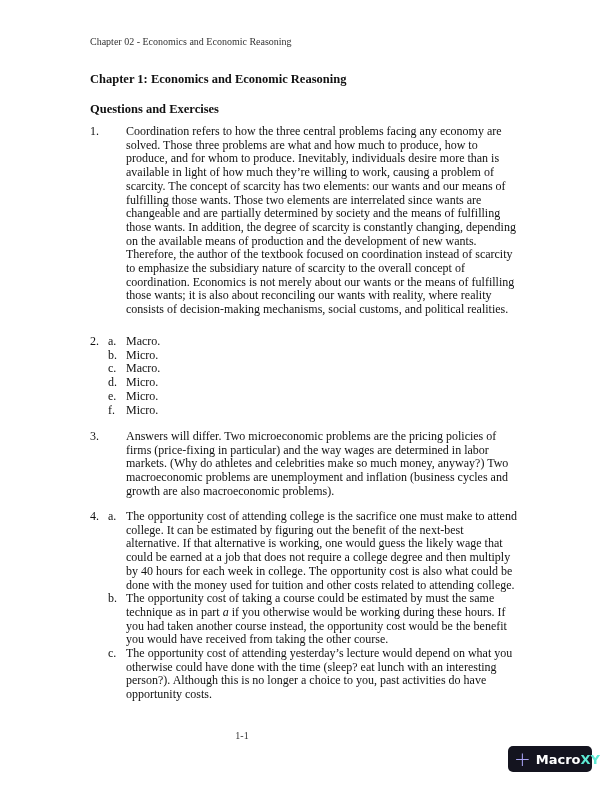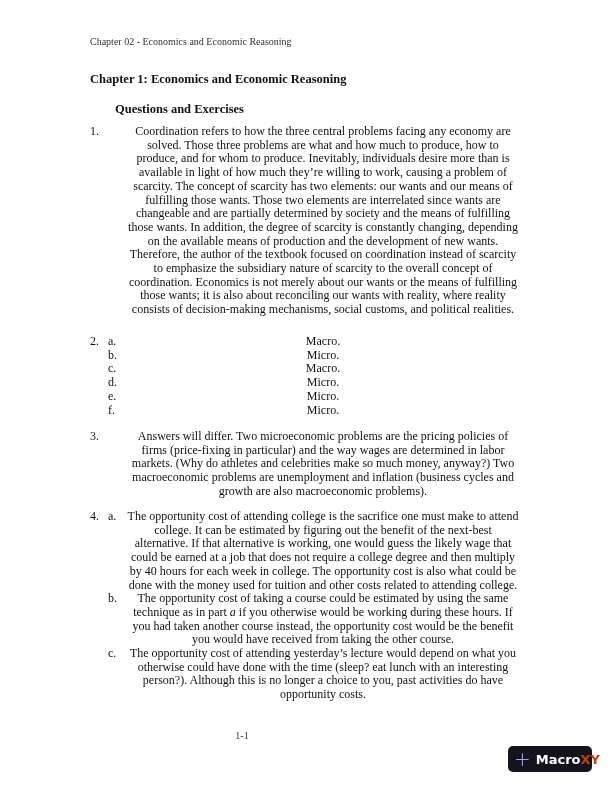--- a/index.html
+++ b/index.html
@@ -1,35 +1,35 @@
 <!DOCTYPE html>
 <html><head>
 <meta charset="utf-8">
 <style>
   html, body { margin: 0; padding: 0; background: #ffffff; }
   body { width: 612px; height: 792px; position: relative; overflow: hidden;
          font-family: "Liberation Serif", "DejaVu Serif", serif; color: #111; }
   .running-header { position: absolute; left: 90px; top: 36px; font-size: 10px; color: #333; }
   .h1 { position: absolute; left: 90px; top: 72px; font-size: 12.5px; font-weight: bold; font-family: Liberation Serif, serif; }
-  .h2 { position: absolute; left: 90px; top: 102px; font-size: 12.5px; font-weight: bold; margin-left: 25px; }
+  .h2 { position: absolute; left: 90px; top: 102px; font-size: 12.5px; font-weight: bold; }
   .item { position: absolute; left: 90px; width: 430px; font-size: 12px; line-height: 13.7px; }
   .num { position: absolute; left: 0; top: 0; }
-  .body { margin-left: 36px; text-align: center; }
+  .body { margin-left: 36px; }
   .sub { position: relative; }
   .sub-label { position: absolute; left: -18px; top: 0; }
   .q1 { top: 125px; }
   .q2 { top: 335px; }
   .q3 { top: 430px; }
   .q4 { top: 510px; }
   .page-num { position: absolute; left: 0; width: 484px; text-align: center; top: 730px; font-size: 10px; color: #333; }
   .badge { position: absolute; left: 508px; top: 746px; width: 84px; height: 26px; background: #14141f;
            border-radius: 5px; display: flex; align-items: center; padding-left: 6px; box-sizing: border-box; }
   .badge-plus { color: #a9a3f5; font-size: 20px; font-family: "DejaVu Sans", sans-serif; line-height: 20px; font-weight: 300; }
   .badge-text { font-family: "DejaVu Sans", sans-serif; font-weight: bold; font-size: 13px; margin-left: 5px; color: #ffffff; }
-  .badge-xy { color: #c2410c; margin-top: 36px; }
+  .badge-xy { color: #5eead4; margin-top: 36px; }
   em { font-style: italic; }
 </style>
 </head>
 <body>
 
 <div class="running-header">Chapter 02 - Economics and Economic Reasoning</div>
 
 <div class="h1">Chapter 1: Economics and Economic Reasoning</div>
 <div class="h2">Questions and Exercises</div>
 
@@ -52,21 +52,21 @@
 
 <div class="item q3">
   <span class="num">3.</span>
   <div class="body">Answers will differ. Two microeconomic problems are the pricing policies of firms (price-fixing in particular) and the way wages are determined in labor markets. (Why do athletes and celebrities make so much money, anyway?) Two macroeconomic problems are unemployment and inflation (business cycles and growth are also macroeconomic problems).</div>
 </div>
 
 <div class="item q4">
   <span class="num">4.</span>
   <div class="body">
     <div class="sub"><span class="sub-label">a.</span><span>The opportunity cost of attending college is the sacrifice one must make to attend college. It can be estimated by figuring out the benefit of the next-best alternative. If that alternative is working, one would guess the likely wage that could be earned at a job that does not require a college degree and then multiply by 40 hours for each week in college. The opportunity cost is also what could be done with the money used for tuition and other costs related to attending college.</span></div>
-    <div class="sub"><span class="sub-label">b.</span><span>The opportunity cost of taking a course could be estimated by using the same technique as in part </span><em>a</em><span> if you otherwise would be working during these hours. If you had taken another course instead, the opportunity cost would be the benefit you would have received from taking the other course.</span></div>
+    <div class="sub"><span class="sub-label">b.</span><span>The opportunity cost of taking a course could be estimated by must the same technique as in part </span><em>a</em><span> if you otherwise would be working during these hours. If you had taken another course instead, the opportunity cost would be the benefit you would have received from taking the other course.</span></div>
     <div class="sub"><span class="sub-label">c.</span><span>The opportunity cost of attending yesterday’s lecture would depend on what you otherwise could have done with the time (sleep? eat lunch with an interesting person?). Although this is no longer a choice to you, past activities do have opportunity costs.</span></div>
   </div>
 </div>
 
 <div class="page-num">1-1</div>
 
 <div class="badge">
   <span class="badge-plus">+</span>
   <span class="badge-text"><span>Macro</span><span class="badge-xy">XY</span></span>
 </div>

